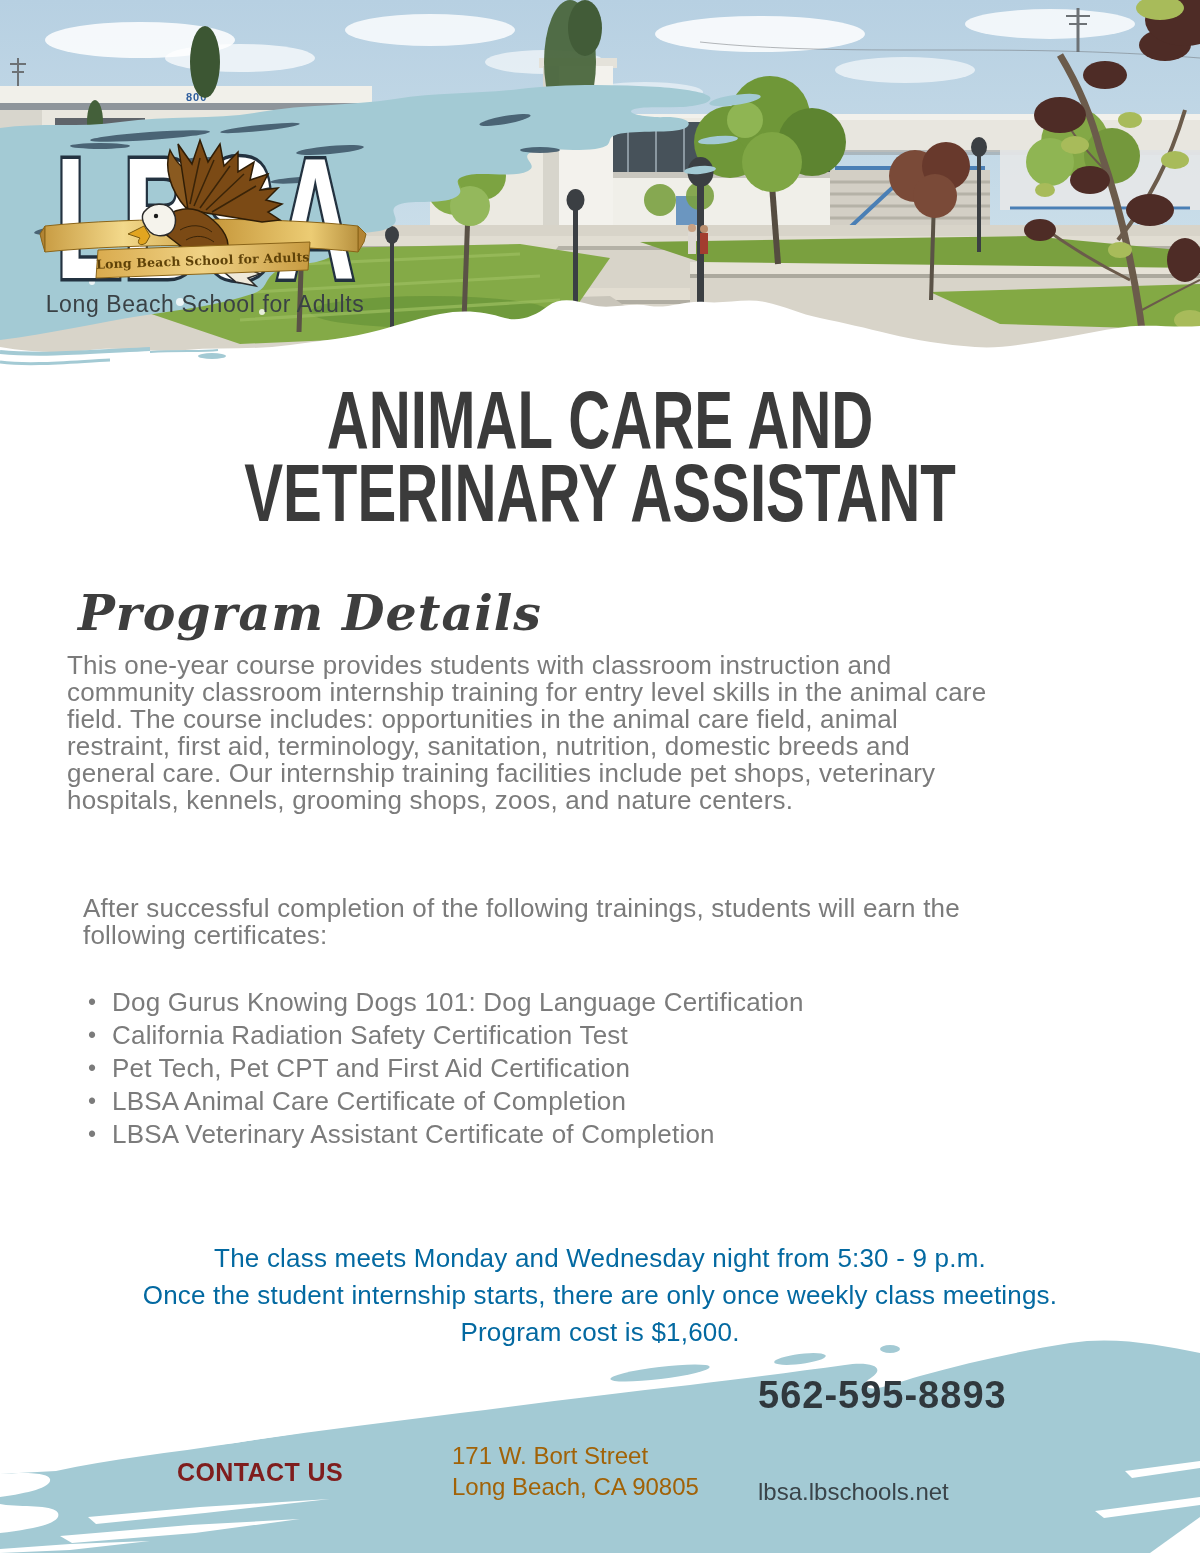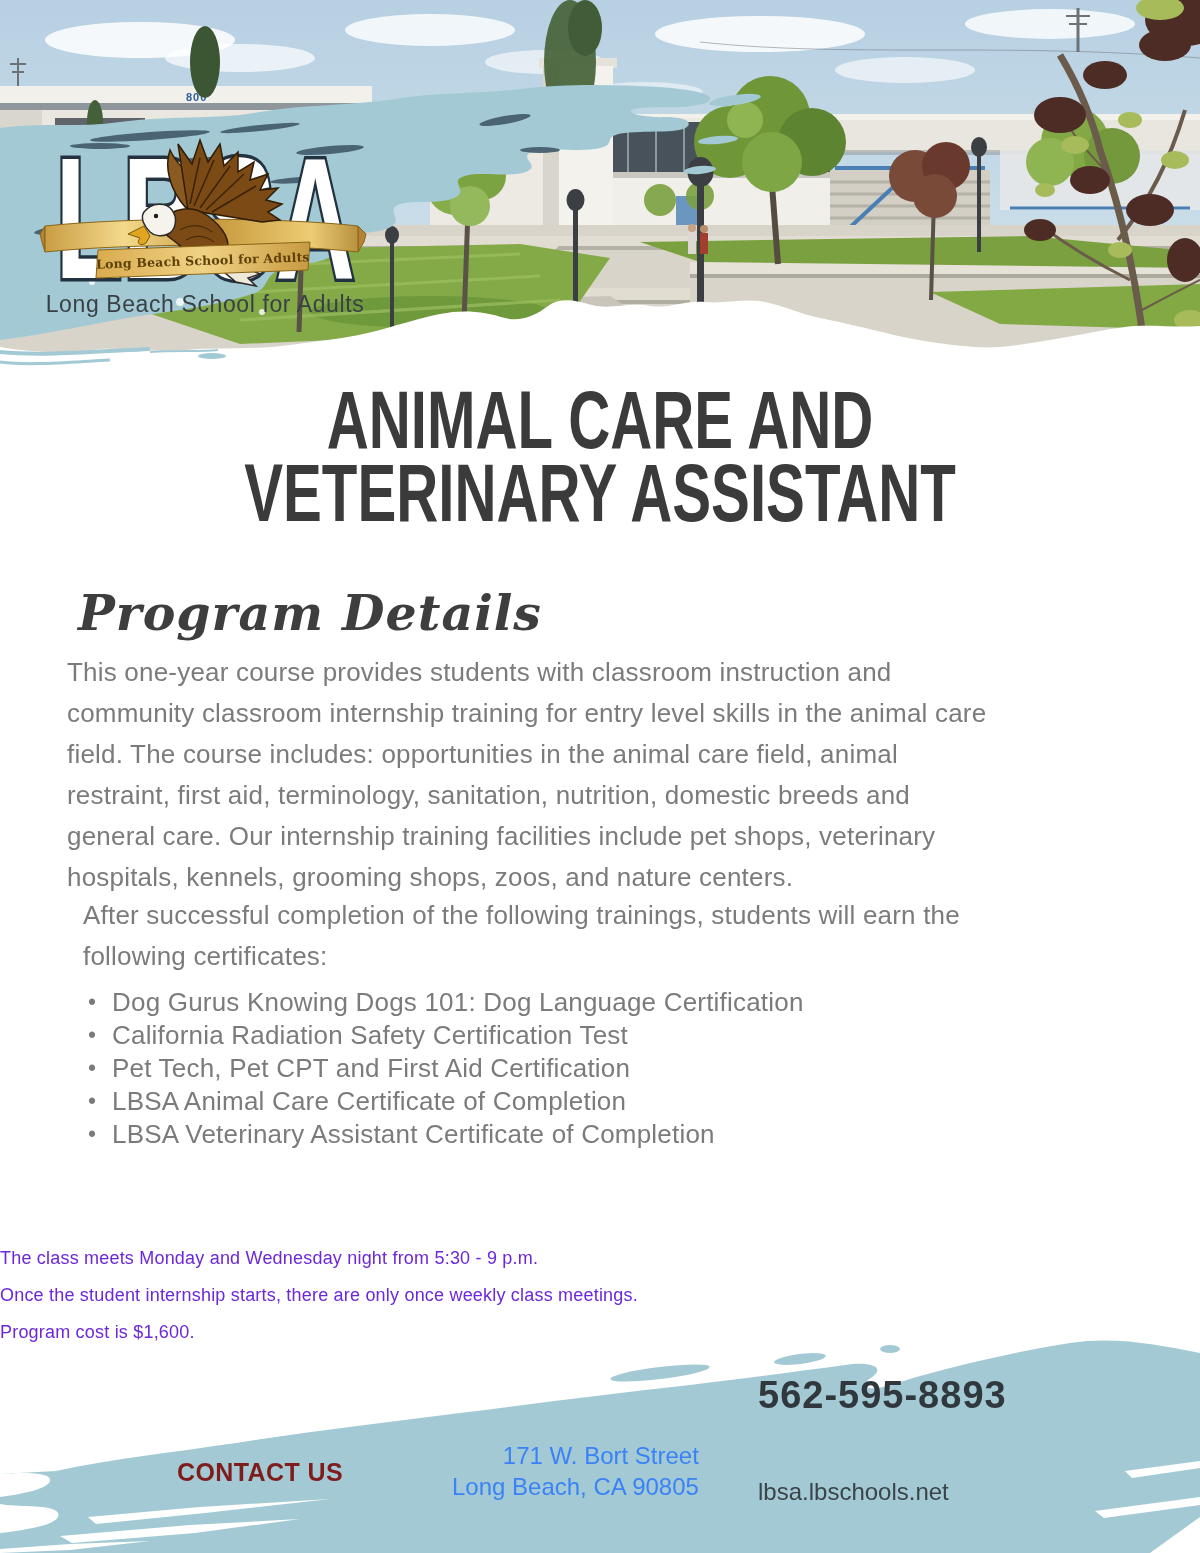--- a/index.html
+++ b/index.html
@@ -9,35 +9,35 @@
   .hero{position:absolute;left:0;top:0;width:1200px;height:380px;}
   .photo-svg{position:absolute;left:0;top:0;width:1200px;height:380px;}
   .logo-svg{position:absolute;left:40px;top:138px;width:330px;height:152px;overflow:visible;}
   .logo-caption{position:absolute;left:36px;top:291px;width:338px;text-align:center;
     font-size:23px;color:#3a4145;letter-spacing:.6px;}
   .title{position:absolute;left:0;top:383px;width:1200px;text-align:center;color:#3b3b3b;
     font-weight:700;font-size:82px;line-height:73px;}
   .title .line{display:block;transform:scaleX(.71);}
   .script-heading{position:absolute;left:78px;top:584px;font-family:"DejaVu Serif",serif;
     font-style:italic;font-weight:700;font-size:49px;color:#3e3e3e;letter-spacing:1px;}
-  .para{position:absolute;left:67px;width:1082px;font-size:26px;line-height:41px;color:#7b7b7b;
+  .para{position:absolute;left:67px;width:1082px;font-size:26px;line-height:27px;color:#7b7b7b;
     letter-spacing:.2px;white-space:pre-line;}
   .para-1{top:652px;}
   .para-2{top:879px;}
   .certs{position:absolute;left:86px;top:986px;margin:0;padding:0;list-style:none;
     font-size:26px;line-height:33px;color:#7b7b7b;letter-spacing:.2px;}
   .certs li{position:relative;padding-left:26px;}
   .certs li::before{content:"\2022";position:absolute;left:2px;top:0;font-size:23px;}
-  .schedule{position:absolute;left:0;top:1240px;width:1200px;
-    font-size:18px;line-height:37px;color:#6d28d9;letter-spacing:.2px;white-space:pre-line;}
+  .schedule{position:absolute;left:0;top:1240px;width:1200px;text-align:center;
+    font-size:26px;line-height:37px;color:#0369a1;letter-spacing:.2px;white-space:pre-line;}
   .footer-svg{position:absolute;left:0;top:1321px;width:1200px;height:232px;}
   .contact-label{position:absolute;left:150px;top:1458px;width:220px;text-align:center;
     font-size:25px;font-weight:700;color:#7f1d1d;letter-spacing:.4px;}
   .address{position:absolute;left:452px;top:1440px;font-size:24px;line-height:31px;
-    color:#3b82f6;white-space:pre-line;text-align:right;}
+    color:#a16207;white-space:pre-line;}
   .phone{position:absolute;left:758px;top:1374px;font-size:38px;font-weight:700;
     color:#30383d;letter-spacing:1px;}
   .website{position:absolute;left:758px;top:1478px;font-size:24px;color:#3a4449;}
 </style>
 </head>
 <body>
 
 <div class="page">
 
   <div class="hero">

